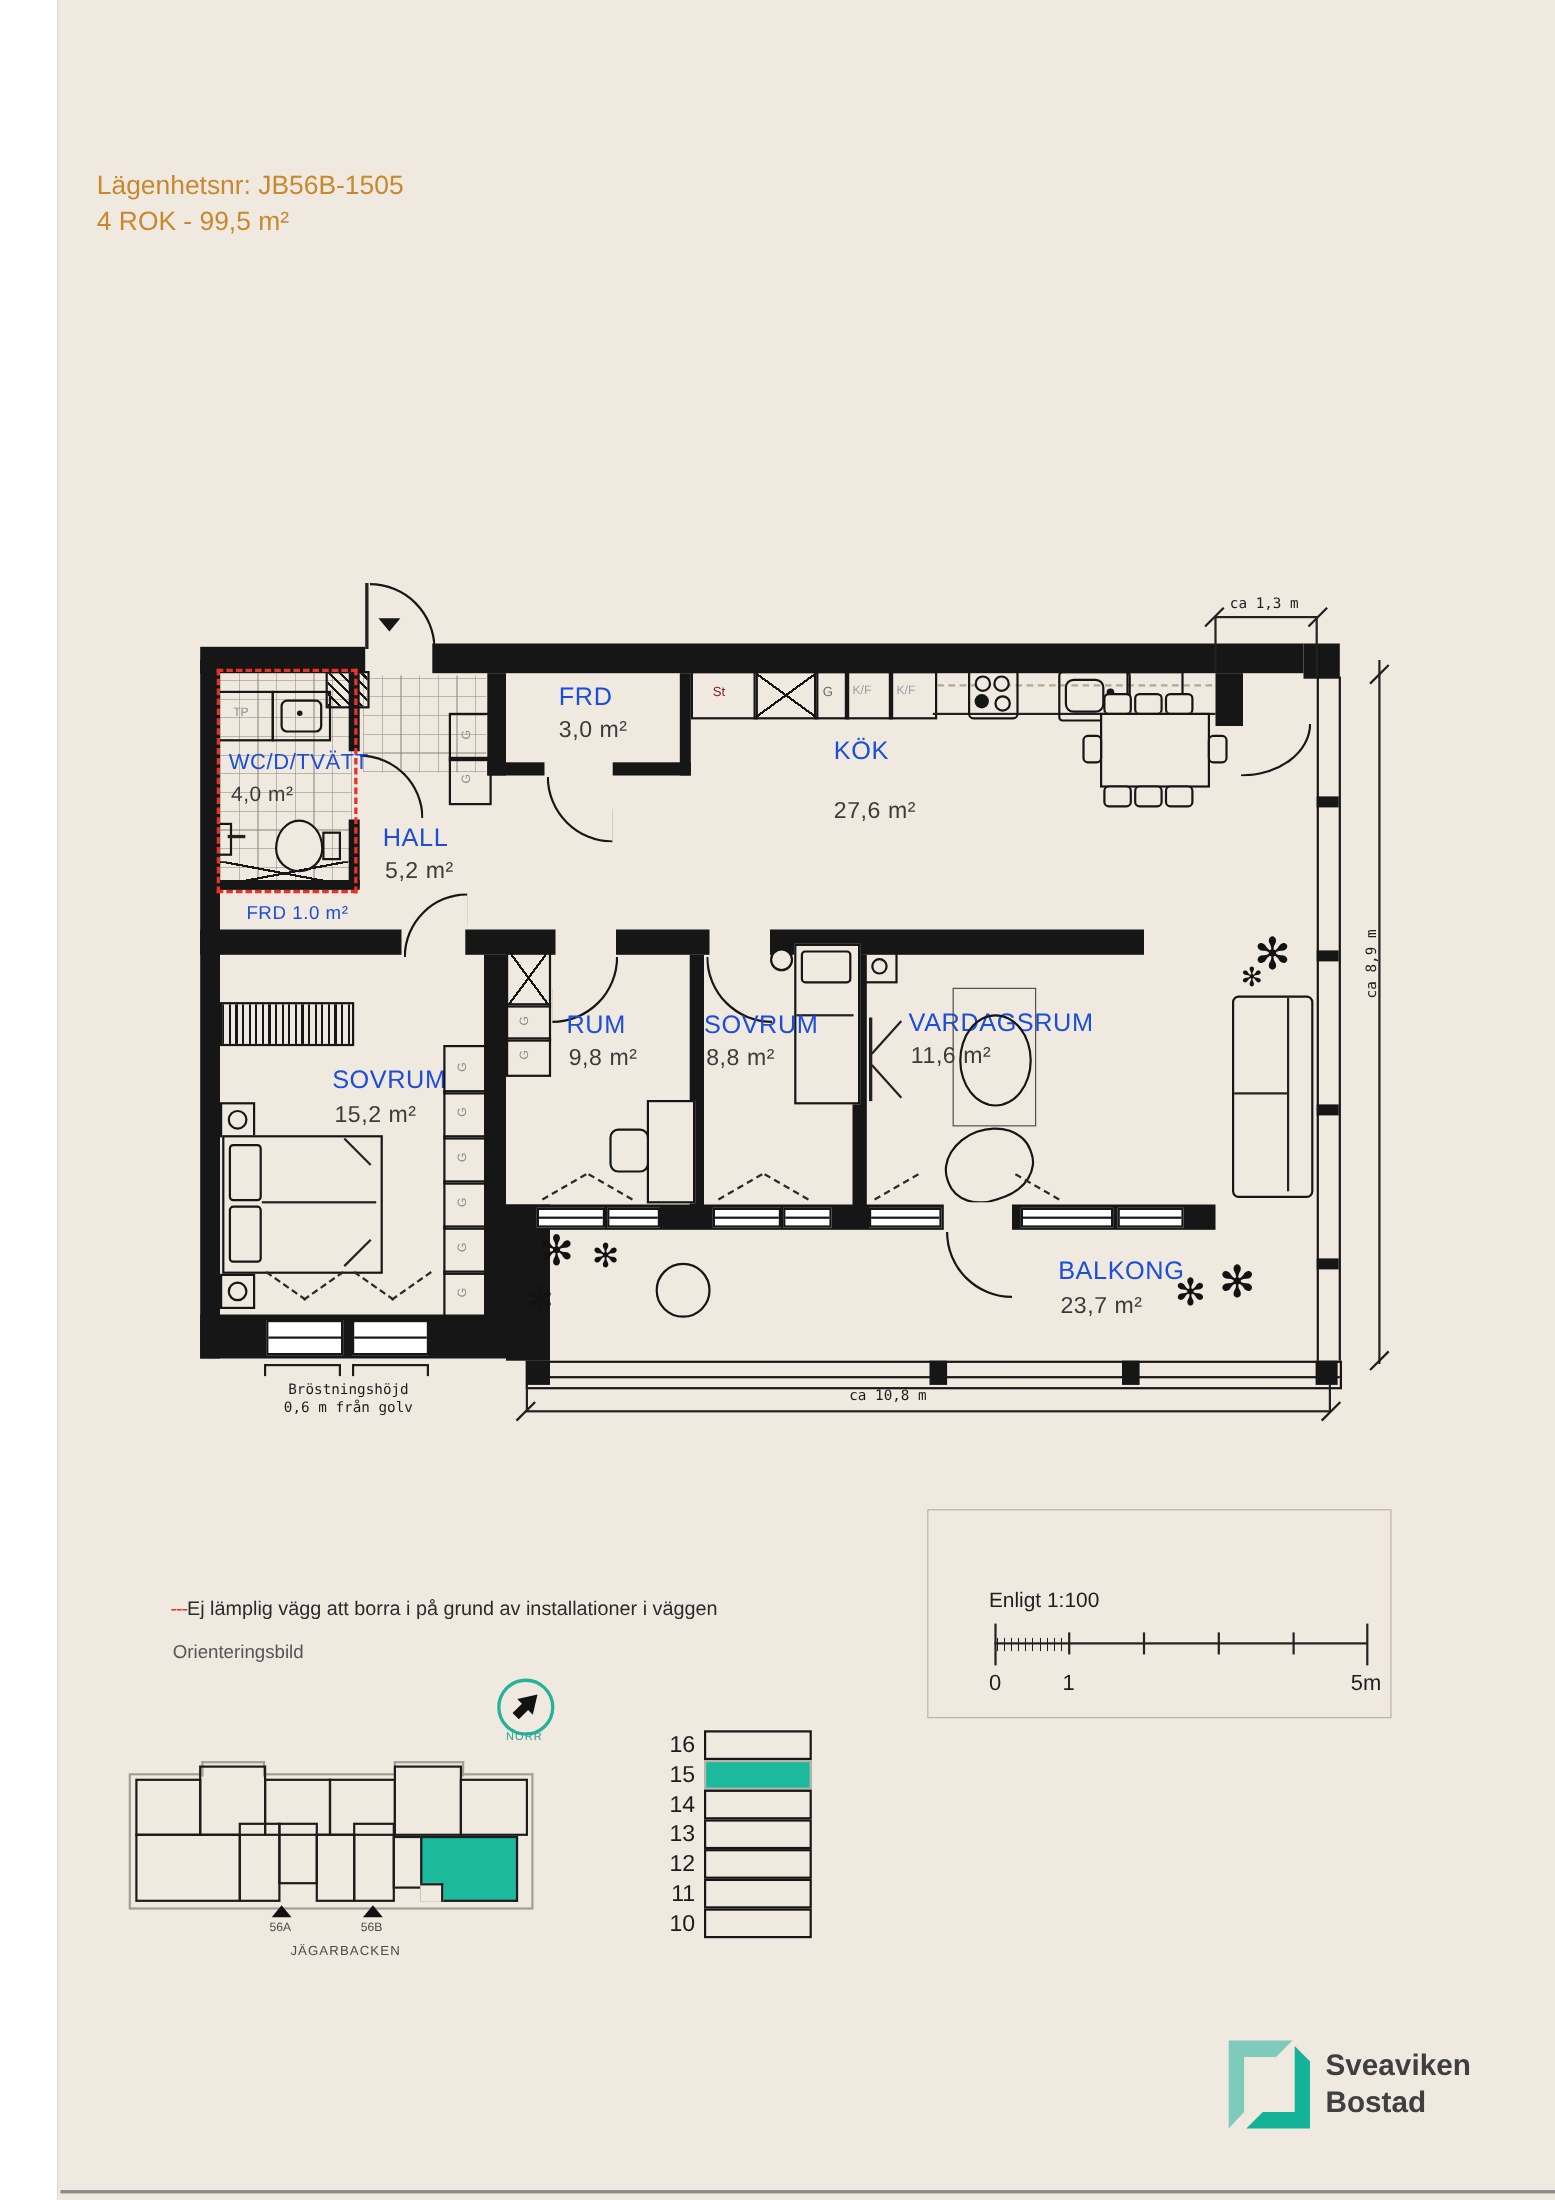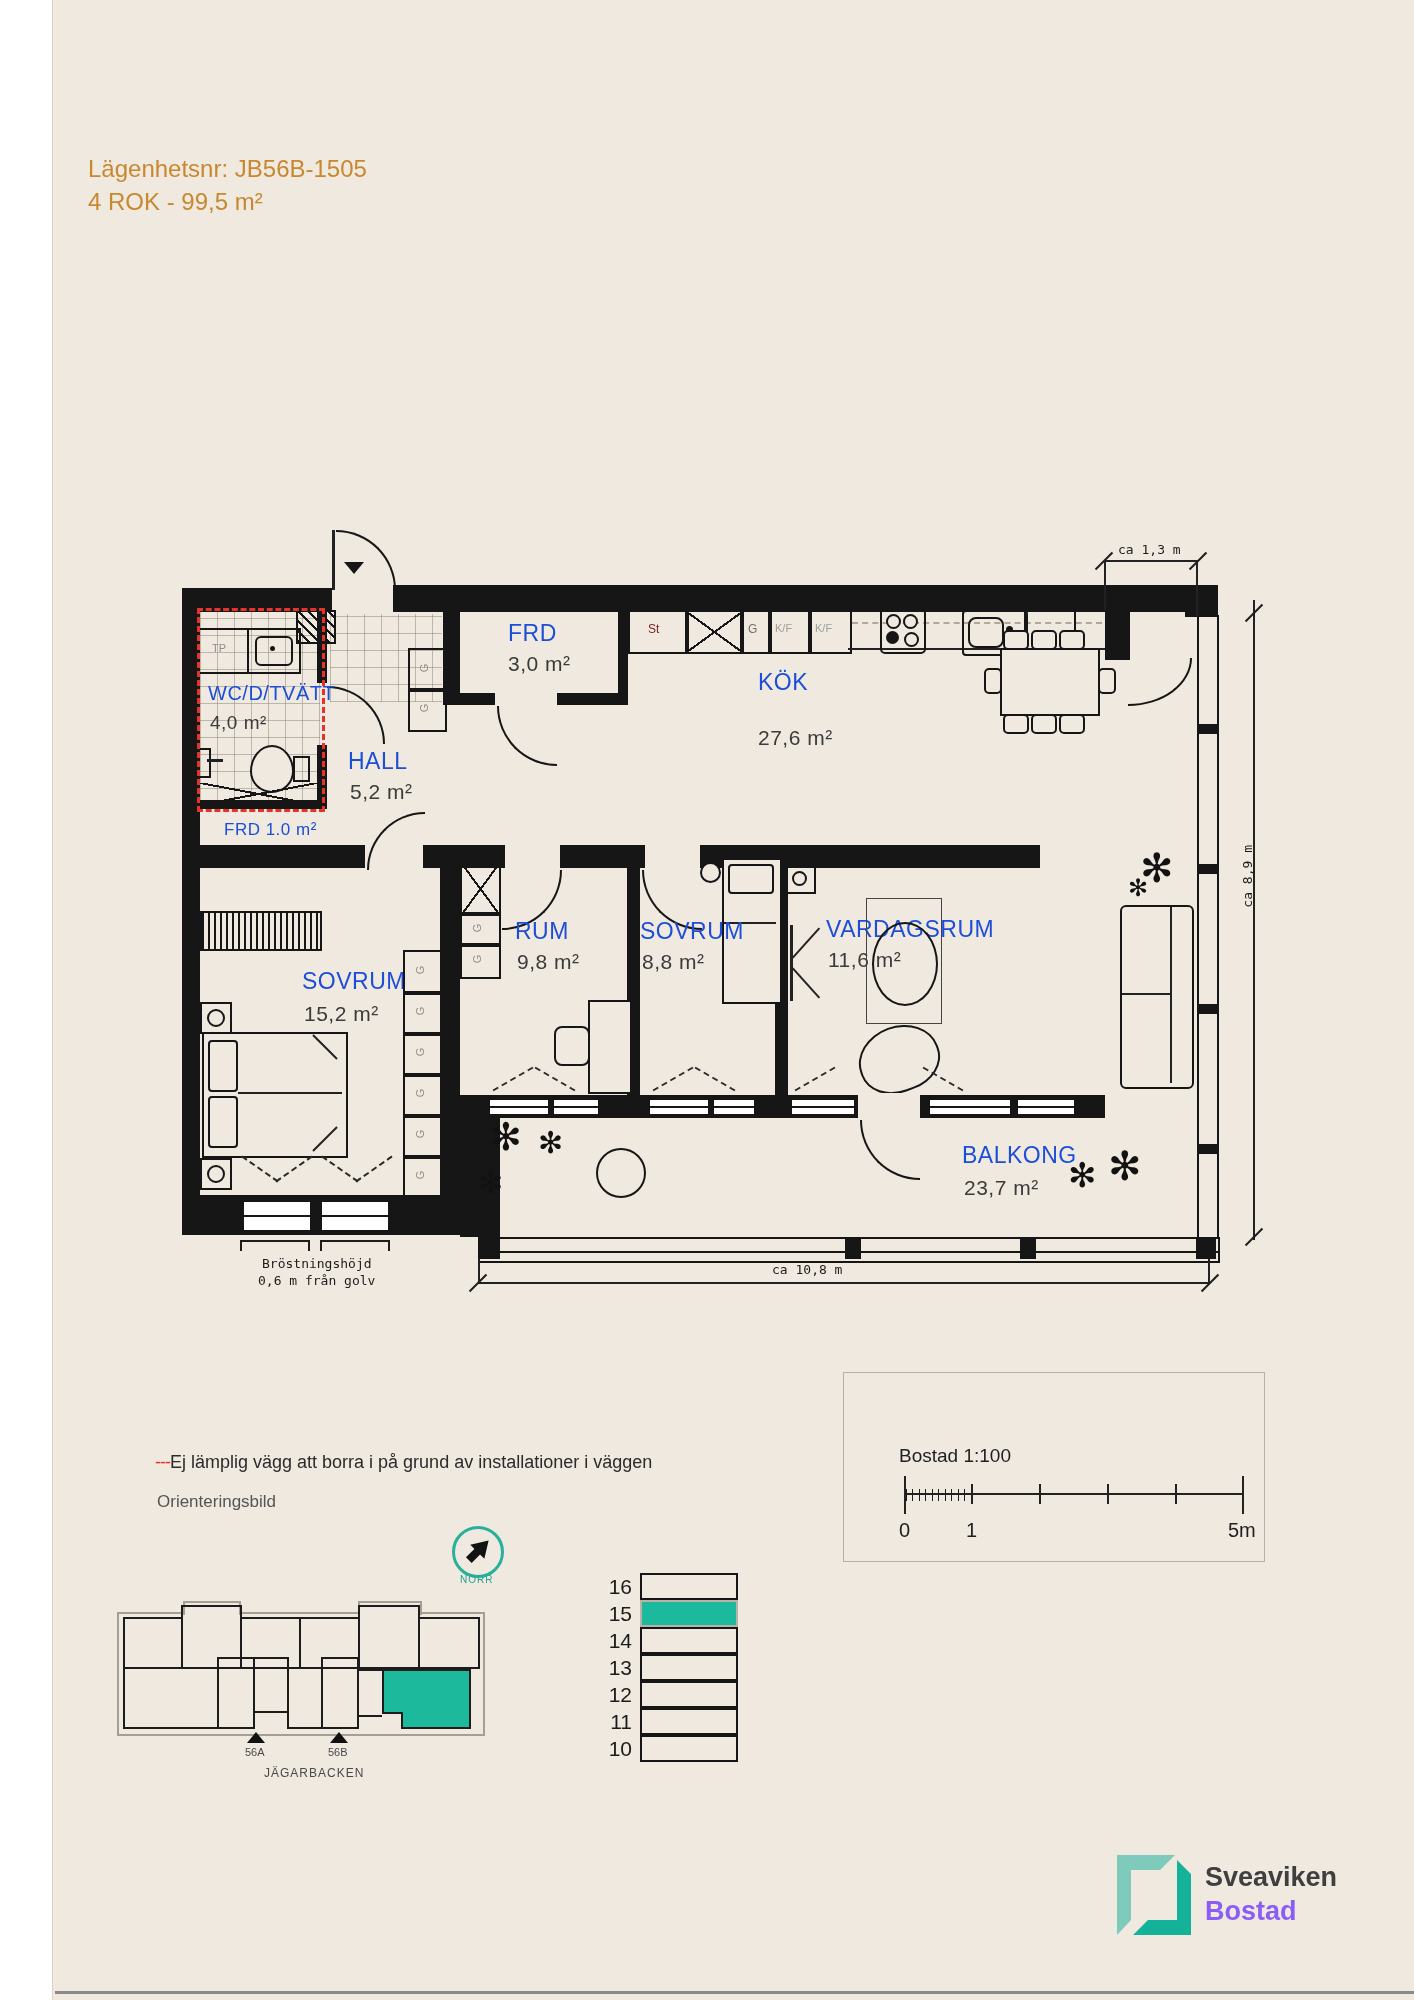--- a/index.html
+++ b/index.html
@@ -362,21 +362,21 @@
     <div class="unit" style="left:382px;top:1669px;width:85px;height:56px;background:#1cb99c"></div>
     <div class="abs" style="left:382px;top:1712px;width:19px;height:15px;background:#efe9e0;border-top:2px solid #1c1c1c;border-right:2px solid #1c1c1c"></div>
     <div class="abs" style="left:247px;top:1732px;width:0;height:0;border-left:9px solid transparent;border-right:9px solid transparent;border-bottom:11px solid #111"></div>
     <div class="abs" style="left:330px;top:1732px;width:0;height:0;border-left:9px solid transparent;border-right:9px solid transparent;border-bottom:11px solid #111"></div>
     <div class="abs" style="left:245px;top:1746px;font-size:11px;color:#4a4a4a">56A</div>
     <div class="abs" style="left:328px;top:1746px;font-size:11px;color:#4a4a4a">56B</div>
     <div class="abs" style="left:264px;top:1766px;font-size:12px;color:#4a4a4a;letter-spacing:1px">JÄGARBACKEN</div>
   </div>
 
   <div class="abs" style="left:843px;top:1372px;width:420px;height:188px;border:1px solid #b7b0a4">
-    <div class="abs" style="left:55px;top:72px;font-size:19px;color:#1f1f1f">Bostad 1:100</div>
+    <div class="abs" style="left:55px;top:72px;font-size:19px;color:#1f1f1f">Enligt 1:100</div>
     <div class="abs" style="left:0;top:0;width:420px;height:188px">
       <div class="ln" style="left:60px;top:120px;width:339px;height:2px"></div>
       <div class="ln" style="left:60px;top:103px;width:2px;height:38px"></div>
       <div class="ln" style="left:398px;top:103px;width:2px;height:38px"></div>
       <div class="ln" style="left:127px;top:111px;width:2px;height:20px"></div>
       <div class="ln" style="left:195px;top:111px;width:2px;height:20px"></div>
       <div class="ln" style="left:263px;top:111px;width:2px;height:20px"></div>
       <div class="ln" style="left:331px;top:111px;width:2px;height:20px"></div>
       <div class="abs" style="left:62px;top:116px;width:65px;height:12px;background:repeating-linear-gradient(90deg,#1d1d1d 0 1px,transparent 1px 6.5px)"></div>
       <div class="abs" style="left:55px;top:146px;font-size:20px;color:#1f1f1f">0</div>
@@ -386,16 +386,16 @@
   </div>
 
 
   <div class="abs" style="left:1113px;top:1853px;width:78px;height:84px">
     <svg width="78" height="84" viewBox="0 0 78 84">
       <path fill="#7ECBBC" d="M4 2 h58 l-15 15 h-29 v50 l-14 15 z"></path>
       <path fill="#14B298" d="M64 7 l14 14 v61 h-58 l15 -15 h29 z"></path>
     </svg>
   </div>
   <div class="abs" style="left:1205px;top:1862px;font-size:27px;font-weight:600;color:#3f3f3f">Sveaviken</div>
-  <div class="abs" style="left:1205px;top:1896px;font-size:27px;font-weight:600;color:#8b5cf6">Bostad</div>
+  <div class="abs" style="left:1205px;top:1896px;font-size:27px;font-weight:600;color:#404040">Bostad</div>
   <div class="abs" style="left:55px;top:1991px;width:1359px;height:3px;background:#8a8a8a"></div>
 
 </div>
 
 </body></html>

